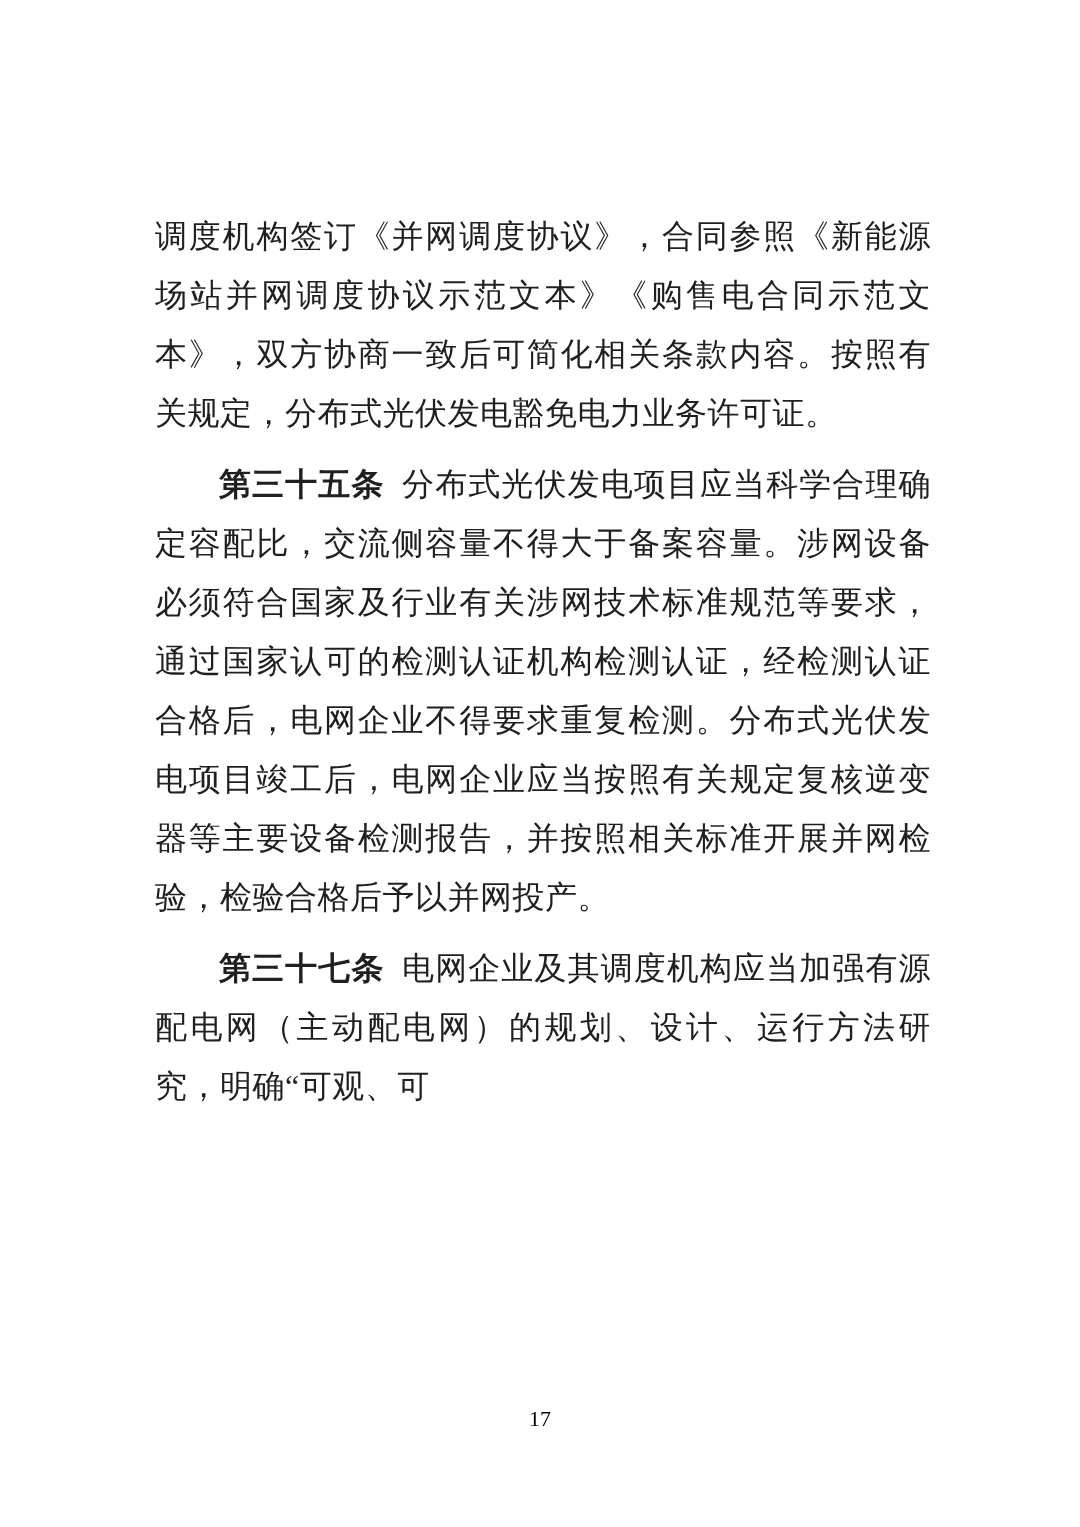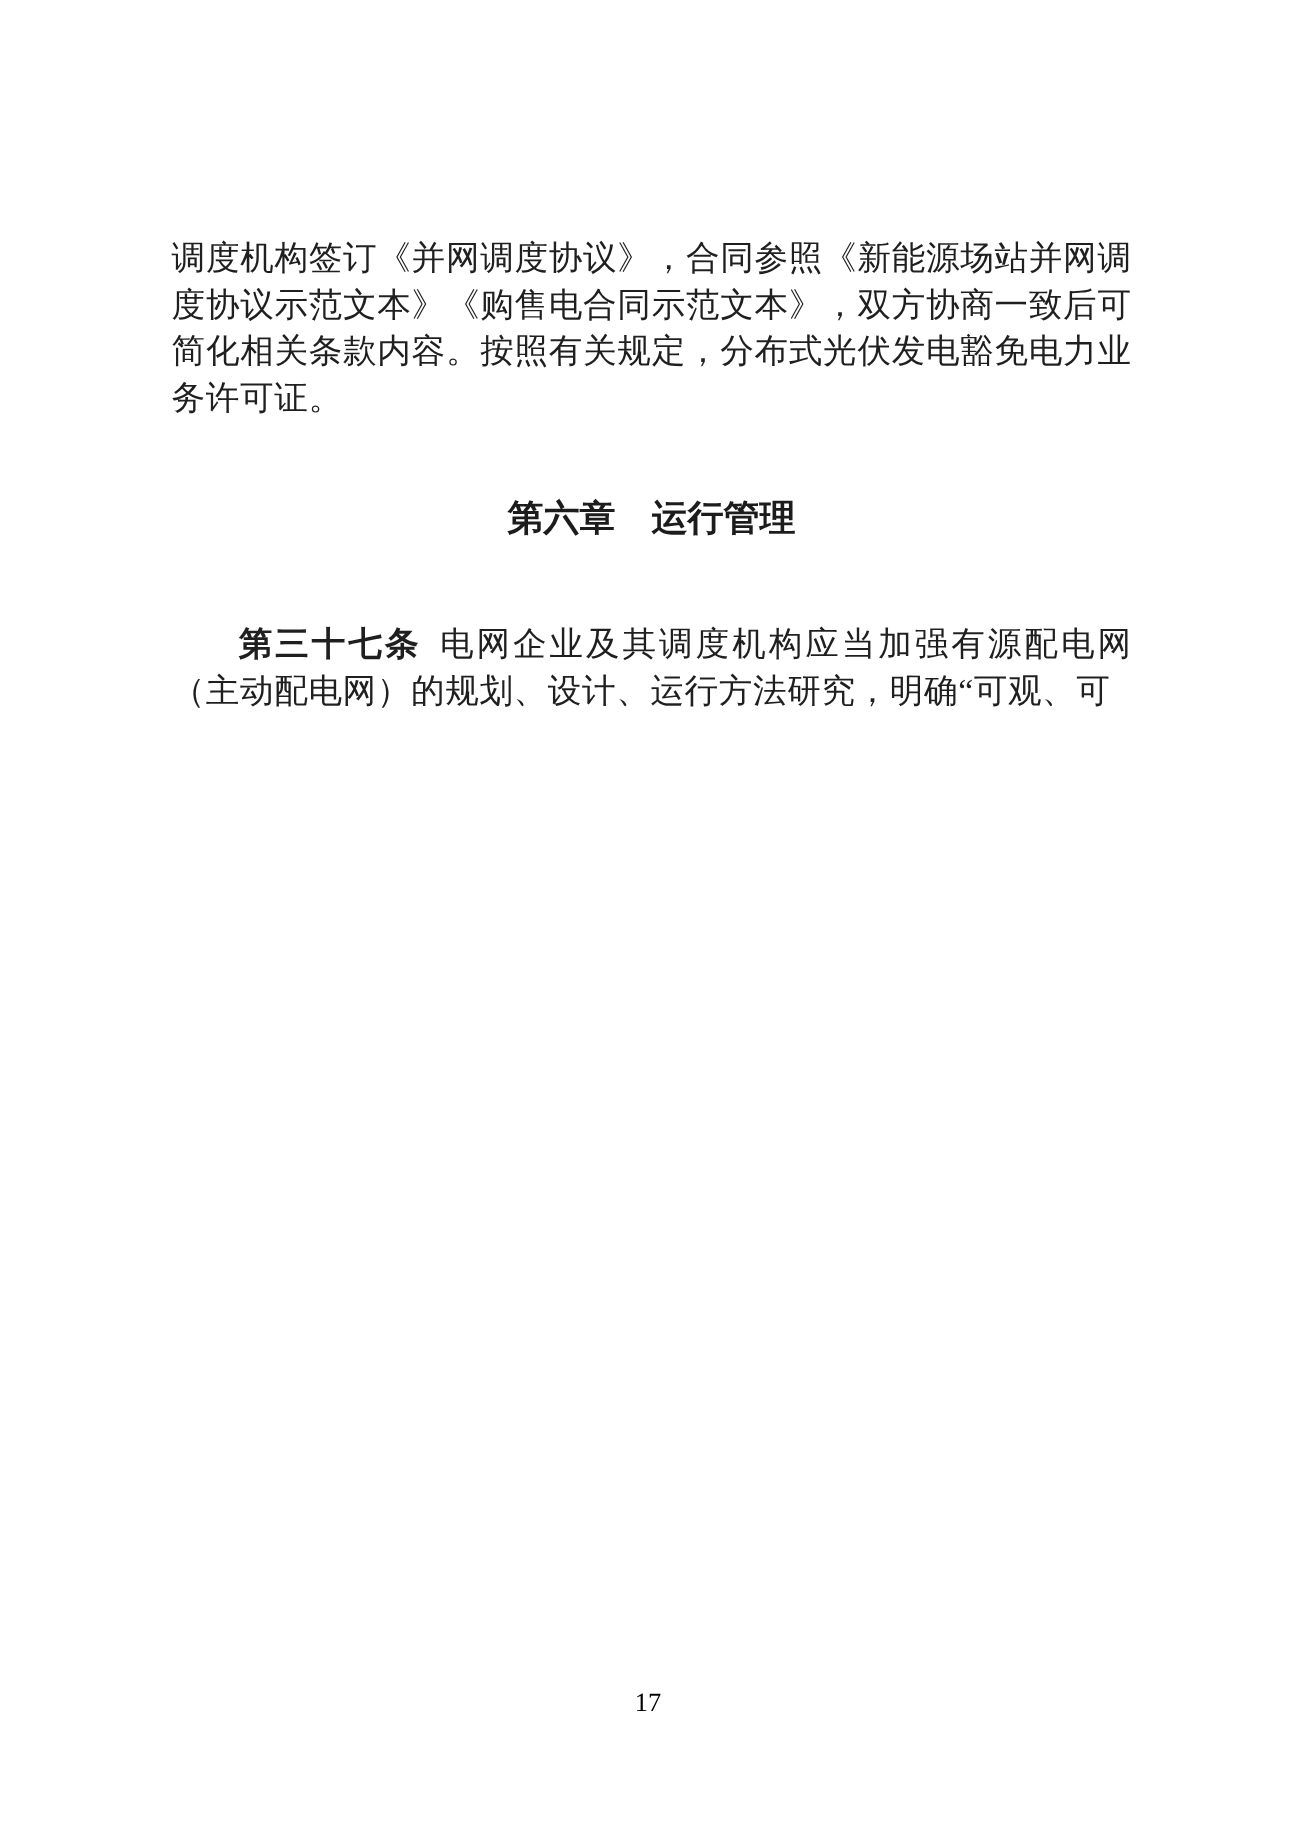--- a/index.html
+++ b/index.html
@@ -15,23 +15,23 @@
     font-family: "Liberation Serif", "DejaVu Serif", serif;
     color: #1f1f1f;
   }
   .page-content {
     position: absolute;
     top: 195px;
     left: 143px;
     width: 800px;
   }
   .para {
-    margin: 0;
-    font-size: 28px;
-    line-height: 39px;
+    margin: 12px;
+    font-size: 32px;
+    line-height: 59px;
     text-align: justify;
     text-justify: inter-ideograph;
     letter-spacing: 0.5px;
     word-break: break-all;
   }
   .para.indent {
     text-indent: 2em;
   }
   .lead {
     font-weight: bold;
@@ -61,21 +61,21 @@
     font-family: "Liberation Serif", "DejaVu Serif", serif;
   }
 </style>
 </head>
 <body>
 
 <div class="page-content">
 
   <p class="para"><span class="lead"></span><span>调度机构签订《并网调度协议》，合同参照《新能源场站并网调度协议示范文本》《购售电合同示范文本》，双方协商一致后可简化相关条款内容。按照有关规定，分布式光伏发电豁免电力业务许可证。</span></p>
 
+  <p class="para indent"><span class="lead">第三十五条</span><span>分布式光伏发电项目应当科学合理确定容配比，交流侧容量不得大于备案容量。涉网设备必须符合国家及行业有关涉网技术标准规范等要求，通过国家认可的检测认证机构检测认证，经检测认证合格后，电网企业不得要求重复检测。分布式光伏发电项目竣工后，电网企业应当按照有关规定复核逆变器等主要设备检测报告，并按照相关标准开展并网检验，检验合格后予以并网投产。</span></p>
 
-  <h2 class="chapter-heading">第六章　运行管理</h2>
 
 
   <p class="para indent"><span class="lead">第三十七条</span><span>电网企业及其调度机构应当加强有源配电网（主动配电网）的规划、设计、运行方法研究，明确“可观、可</span></p>
 
 </div>
 
 <div class="page-footer">17</div>
 
 </body></html>

